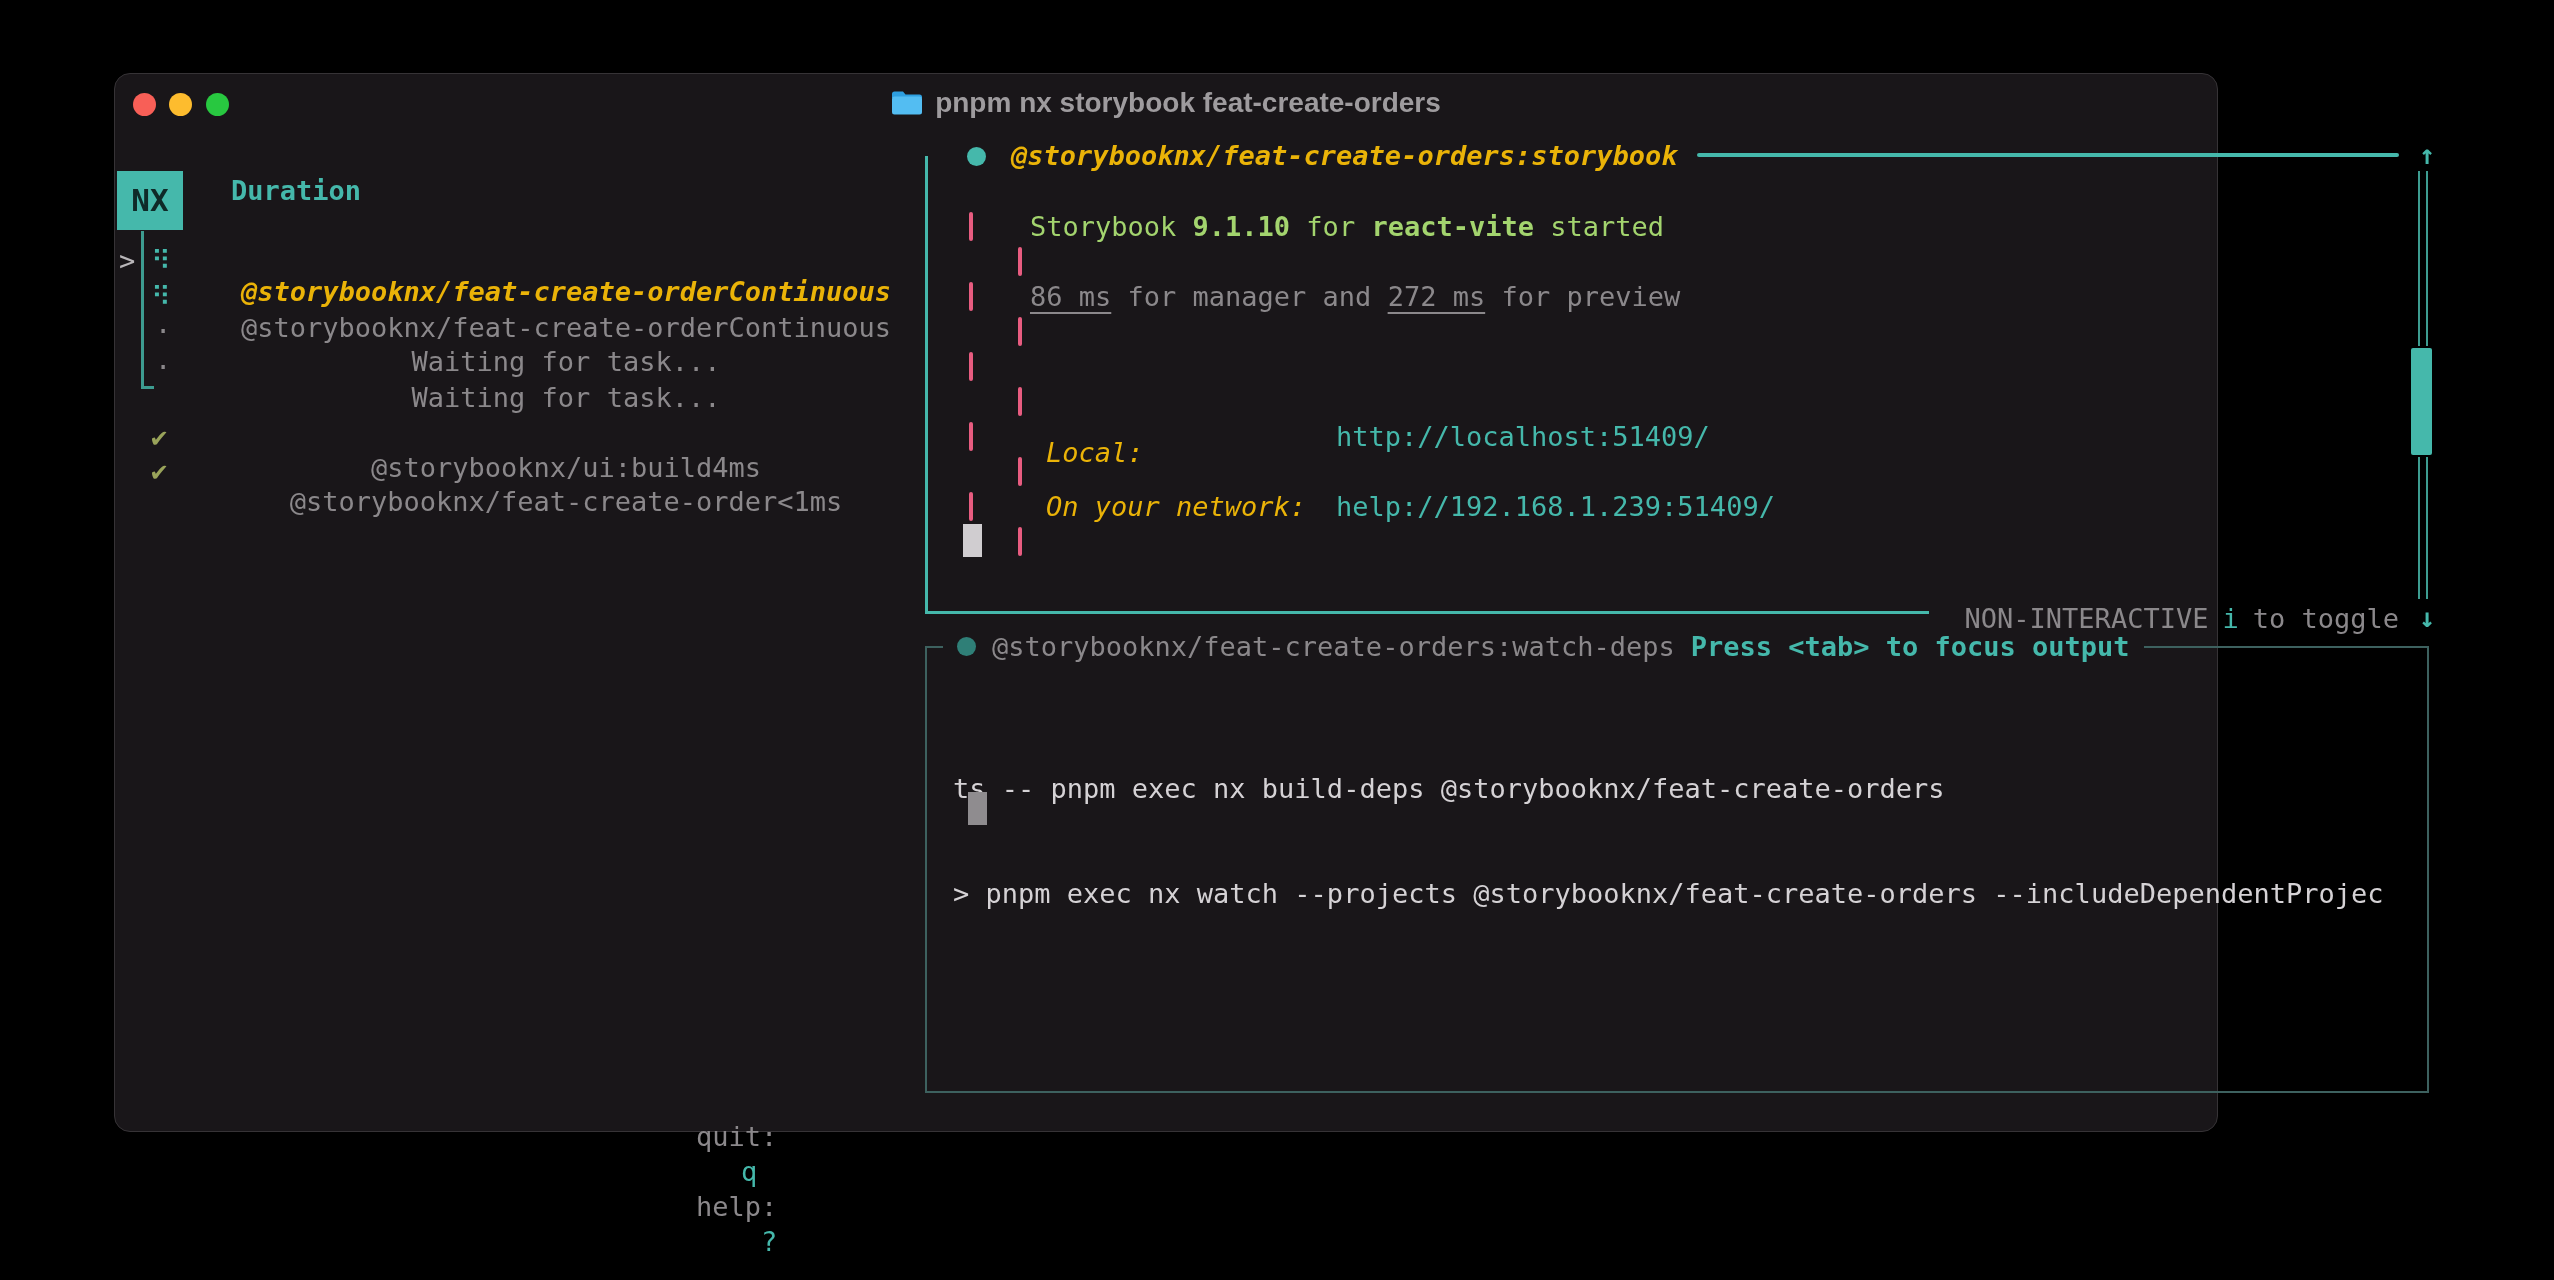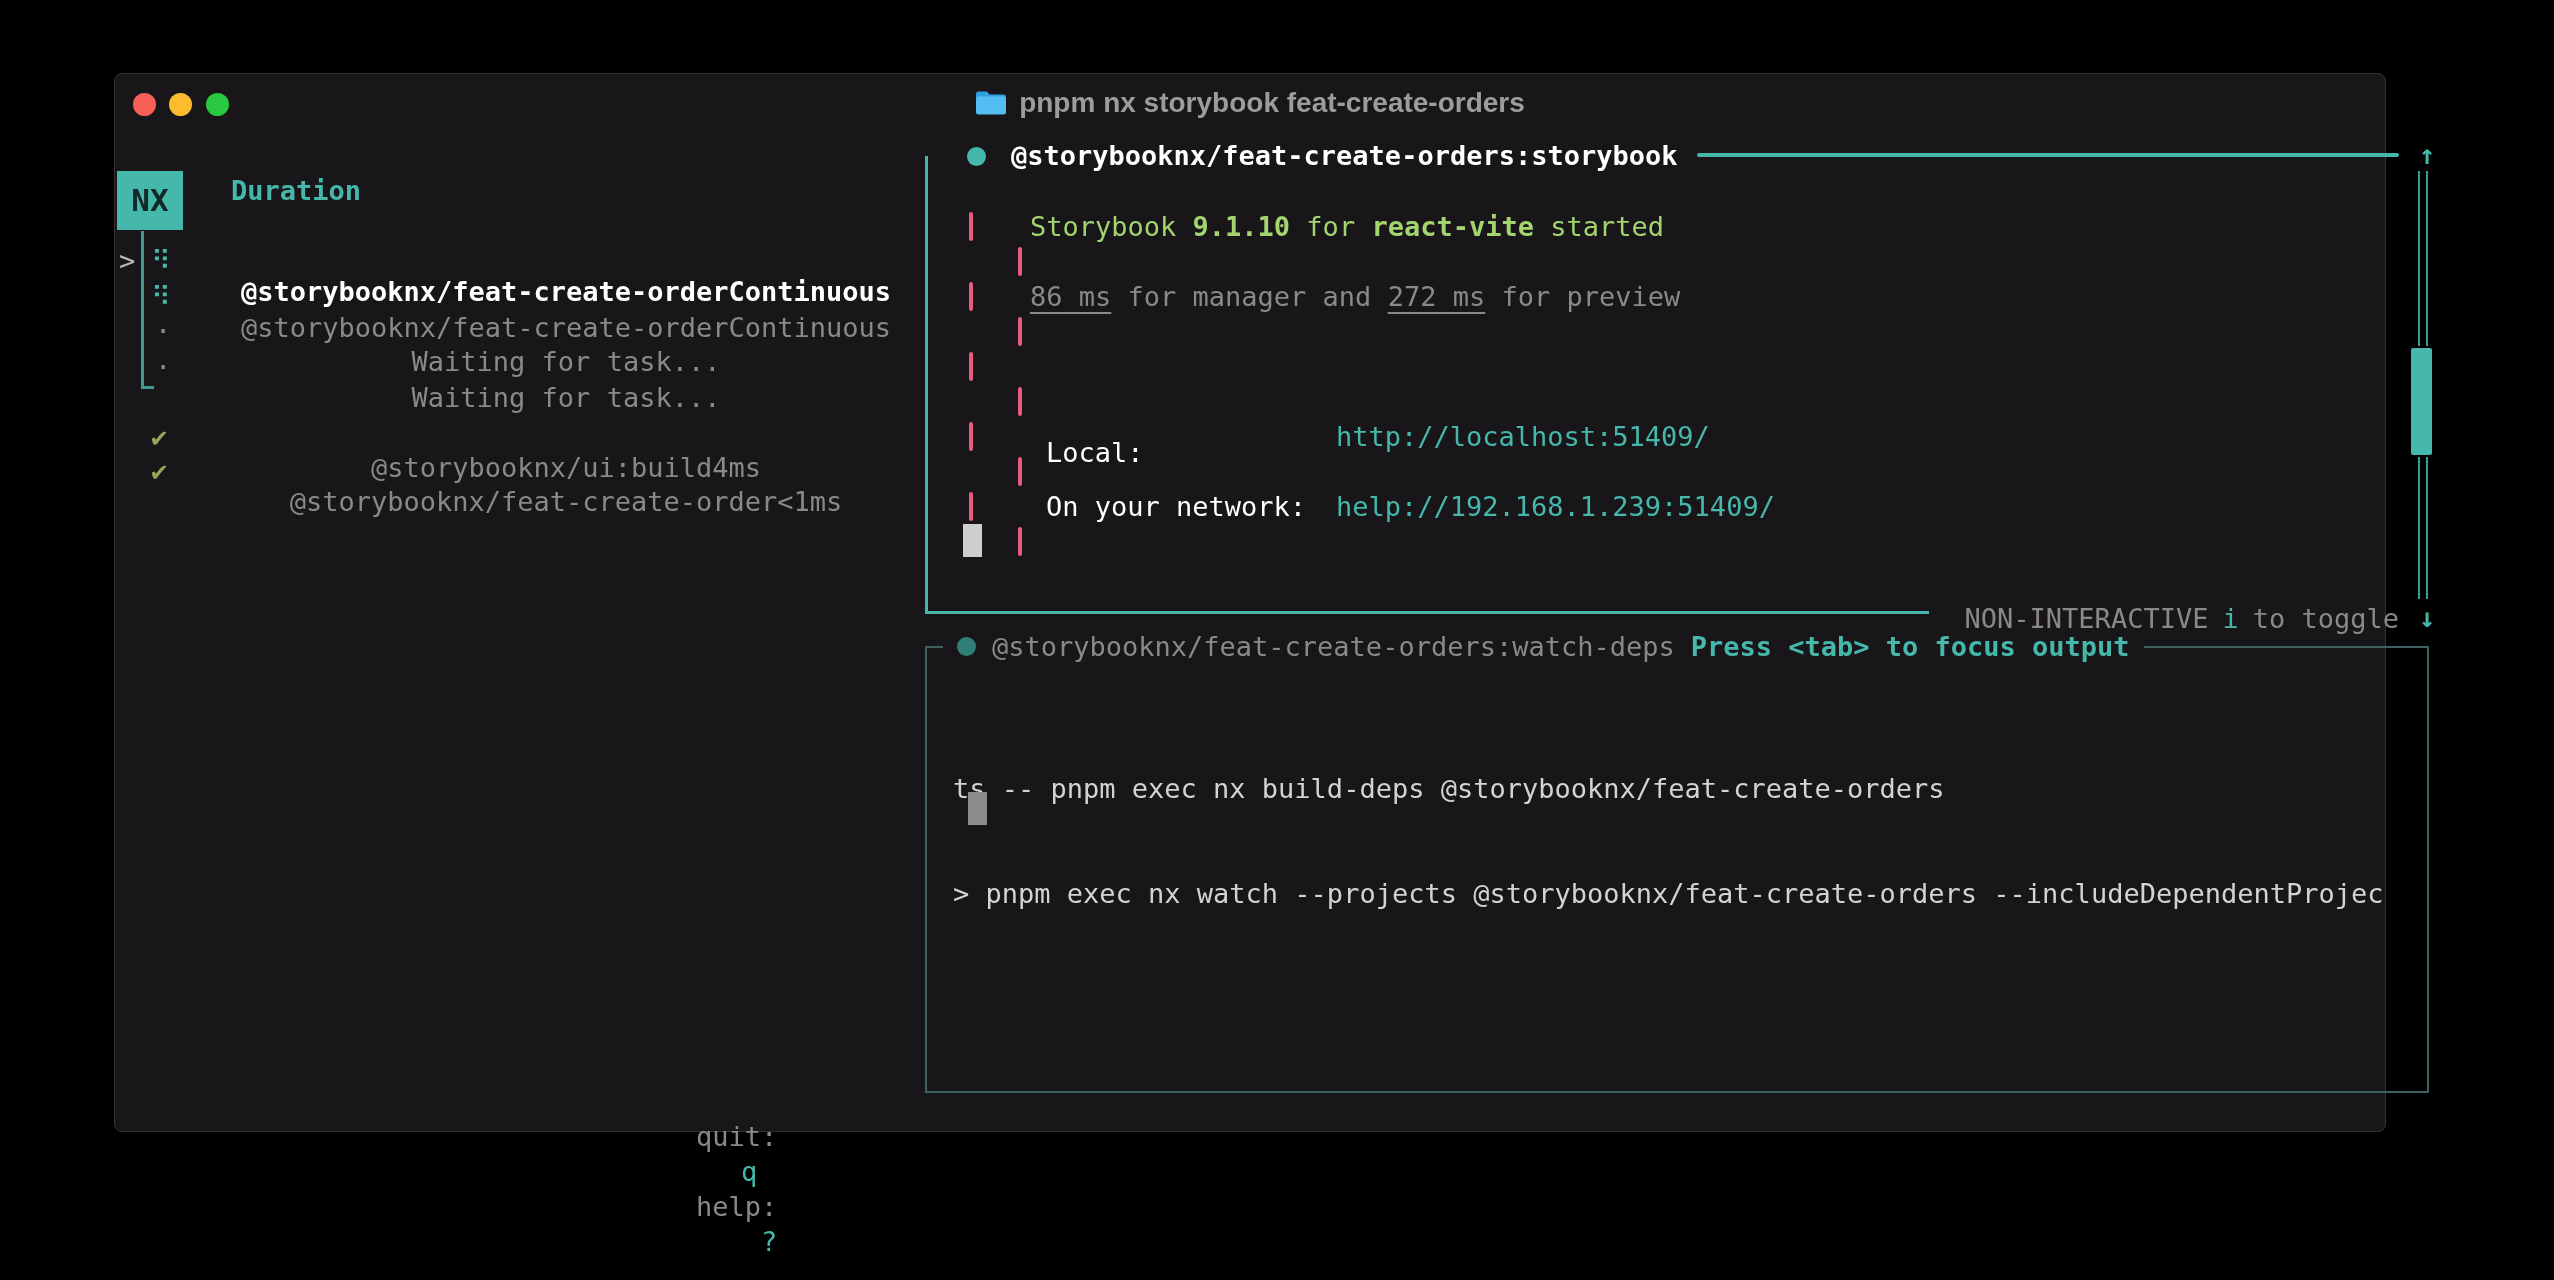--- a/index.html
+++ b/index.html
@@ -1,39 +1,39 @@
 <!DOCTYPE html>
 <html><head>
 <meta charset="utf-8">
 <style>
   * { margin:0; padding:0; box-sizing:border-box; }
   html,body { width:2554px; height:1280px; background:#000; overflow:hidden; }
   .t { font-family:"DejaVu Sans Mono", monospace; font-size:27px; line-height:35px; }
   .sans { font-family:"Liberation Sans", sans-serif; }
 
   .window {
-    position:absolute; left:114px; top:73px; width:2272px; height:1059px;
-    background:#191619; border:1px solid #363336; border-radius:8px;
+    position:absolute; left:114px; top:73px; width:2104px; height:1059px;
+    background:#191619; border:1px solid #363336; border-radius:16px;
     box-shadow:0 24px 70px rgba(0,0,0,.65);
   }
   .titlebar { position:absolute; left:0; top:0; width:100%; height:58px; }
   .light { position:absolute; top:19px; width:23px; height:23px; border-radius:50%; }
   .light.red { left:18px; background:#f85f57; }
   .light.yellow { left:54px; background:#fdbc2e; }
   .light.green { left:91px; background:#28c840; }
   .title-wrap { position:absolute; left:0; top:0; width:100%; height:58px;
     display:flex; align-items:center; justify-content:center; gap:12px; }
   .title-text { font-weight:bold; font-size:28px; color:#9e9b9e; }
 
   
   .nx-badge { position:absolute; left:2px; top:97px; width:66px; height:59px;
     background:#45b8ab; color:#0f2a28; font-weight:bold; font-size:31px;
     display:flex; align-items:center; justify-content:center; }
   .row { position:absolute; height:35px; white-space:pre; }
-  .gray { color:#8b888b; } .bright { color:#ffffff; }
+  .gray { color:#8b888b; } .bright { color:#eab308;font-style:italic; }
   .teal { color:#45b8ab; } .green { color:#a3d46e; }
   .olive { color:#99a35a; }
   .bold { font-weight:bold; }
   .side-header { left:116px; top:99px; width:654px; display:flex; justify-content:space-between; }
   .prompt { position:absolute; left:4px; top:169px; color:#b9b6b9; }
   .tree-line { position:absolute; left:26px; top:157px; width:3px; height:158px; background:#3d9c90; }
   .tree-corner { position:absolute; left:26px; top:312px; width:13px; height:3px; background:#3d9c90; }
   .task-icon { position:absolute; width:70px; }
   .task-text { position:absolute; left:124px; width:654px; display:flex; justify-content:center;margin-top:31px; }
   .side-footer { position:absolute; left:516px; top:1010px;text-align:right; }

